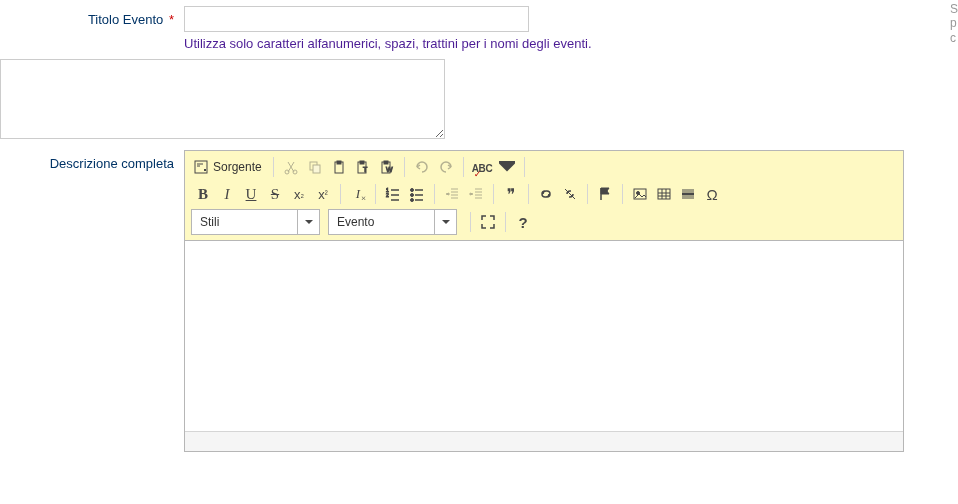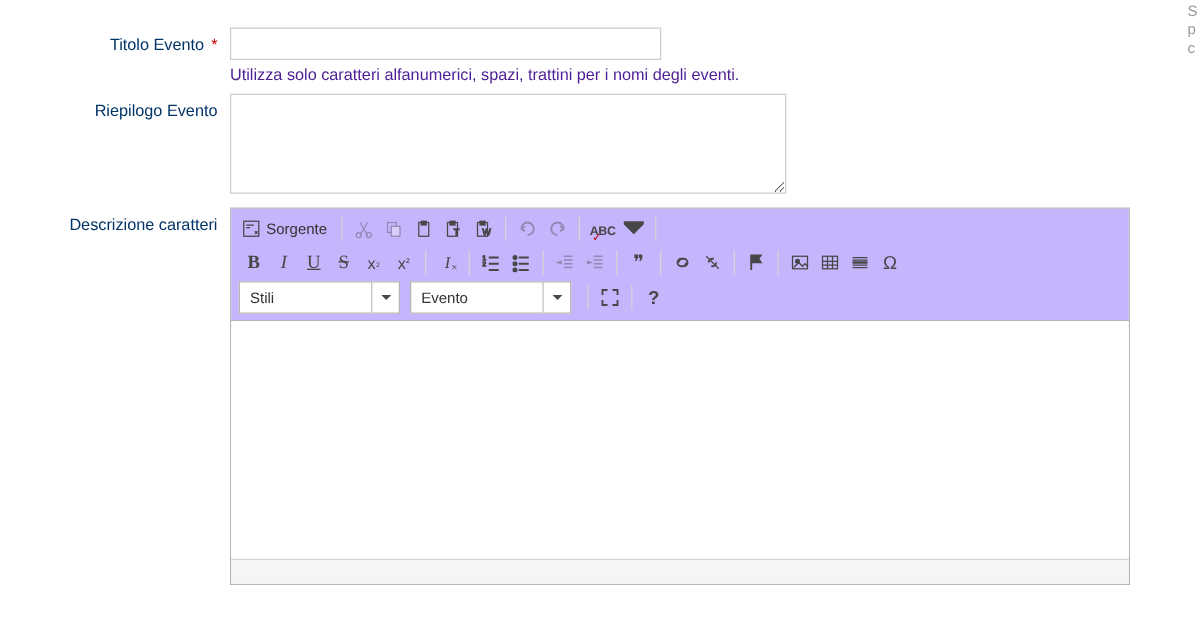--- a/index.html
+++ b/index.html
@@ -5,21 +5,21 @@
 * { box-sizing: border-box; margin: 0; padding: 0; }
 body { font-family: "Helvetica Neue", Arial, sans-serif; font-size: 14px; color: #333; background: #fff; }
 .form-row { display: flex; align-items: flex-start; margin-bottom: 8px; }
 .form-label { width: 184px; text-align: right; padding-right: 10px; padding-top: 6px; color: #003366; font-weight: 500; font-size: 13px; }
 .form-label .required { color: #c00; margin-left: 2px; }
 .form-field { flex: 1; }
 .txt-input { width: 345px; height: 26px; border: 1px solid #ccc; padding: 2px 6px; font-size: 13px; }
 .help-text { color: #4c1d95; font-size: 13px; margin-top: 4px; }
 .textarea-riep { width: 445px; height: 80px; border: 1px solid #ccc; padding: 4px 6px; font-size: 13px; resize: both; }
 .editor-wrap { width: 720px; border: 1px solid #b6b6b6; }
-.toolbar { background: #c4b5fd; border-bottom: 1px solid #b6b6b6; padding: 4px 6px 2px 6px; }
+.toolbar { background: #fef9c3; border-bottom: 1px solid #b6b6b6; padding: 4px 6px 2px 6px; }
 .toolbar-line { display: flex; align-items: center; flex-wrap: wrap; gap: 0; margin-bottom: 3px; }
 .tb-group { display: flex; align-items: center; }
 .tb-sep { width: 1px; height: 20px; background: #d5d5d5; margin: 0 5px; }
 .tb-btn { display: inline-flex; align-items: center; justify-content: center; min-width: 24px; height: 24px; padding: 0 3px; cursor: pointer; color: #474747; font-size: 13px; border-radius: 2px; }
 .tb-btn.disabled { opacity: 0.4; cursor: default; }
 .tb-btn svg { width: 16px; height: 16px; fill: #474747; stroke: #474747; }
 .tb-btn.bold { font-weight: bold; font-family: Georgia, serif; font-size: 15px; }
 .tb-btn.italic { font-style: italic; font-family: Georgia, serif; font-size: 15px; }
 .tb-btn.underline { text-decoration: underline; font-family: Georgia, serif; font-size: 15px; }
 .tb-btn.strike { text-decoration: line-through; font-family: Georgia, serif; font-size: 15px; }
@@ -29,21 +29,21 @@
 .combo { display: flex; align-items: center; margin-right: 8px; }
 .combo-main { border: 1px solid #b6b6b6; background: #fff; height: 26px; width: 107px; display: flex; align-items: center; padding: 0 8px; cursor: pointer; }
 .combo-main span { font-size: 12px; color: #333; }
 .combo-arrow { border: 1px solid #b6b6b6; border-left: none; background: #fff; height: 26px; width: 22px; display: flex; align-items: center; justify-content: center; cursor: pointer; }
 .combo-arrow svg { width: 8px; height: 5px; }
 .editor-body { min-height: 190px; background: #fff; padding: 8px; outline: none; }
 .editor-footer { height: 20px; background: #f5f5f5; border-top: 1px solid #d5d5d5; }
 .side-blur { position: absolute; right: 0; top: 0; color: #999; font-size: 12px; padding: 2px 4px; line-height: 1.2; overflow: hidden; width: 12px; }
 .sub { font-size: 9px; vertical-align: sub; }
 .sup { font-size: 9px; vertical-align: super; }
-.first-row { padding-top: 22px; }
+.first-row { padding-top: 6px; }
 .abc-wrap { position: relative; display: inline-block; }
 .abc-text { font-size: 10px; font-weight: bold; letter-spacing: -0.3px; }
 .abc-check { position: absolute; top: 9px; left: 2px; font-size: 9px; color: #b00; }
 </style>
 </head>
 <body>
 
 <div class="side-blur">
   <div>S</div>
   <div>p</div>
@@ -55,31 +55,28 @@
     <span>Titolo Evento</span>
     <span class="required">*</span>
   </div>
   <div class="form-field">
     <input type="text" class="txt-input" style="">
     <div class="help-text">Utilizza solo caratteri alfanumerici, spazi, trattini per i nomi degli eventi.</div>
   </div>
 </div>
 
 <div class="form-row">
-  <div class="form-label">
-    <span>Riepilogo Evento</span>
-  </div>
   <div class="form-field">
     <textarea class="textarea-riep" style=""></textarea>
   </div>
 </div>
 
 <div class="form-row">
   <div class="form-label">
-    <span>Descrizione caratteri</span>
+    <span>Descrizione completa</span>
   </div>
   <div class="form-field">
     <div class="editor-wrap">
       <div class="toolbar">
 
         <div class="toolbar-line">
           <div class="tb-group">
             <div class="sorgente-btn">
               <svg viewBox="0 0 16 16">
                   <rect x="2" y="2" width="12" height="12" fill="none" stroke="#474747" stroke-width="1"></rect>

